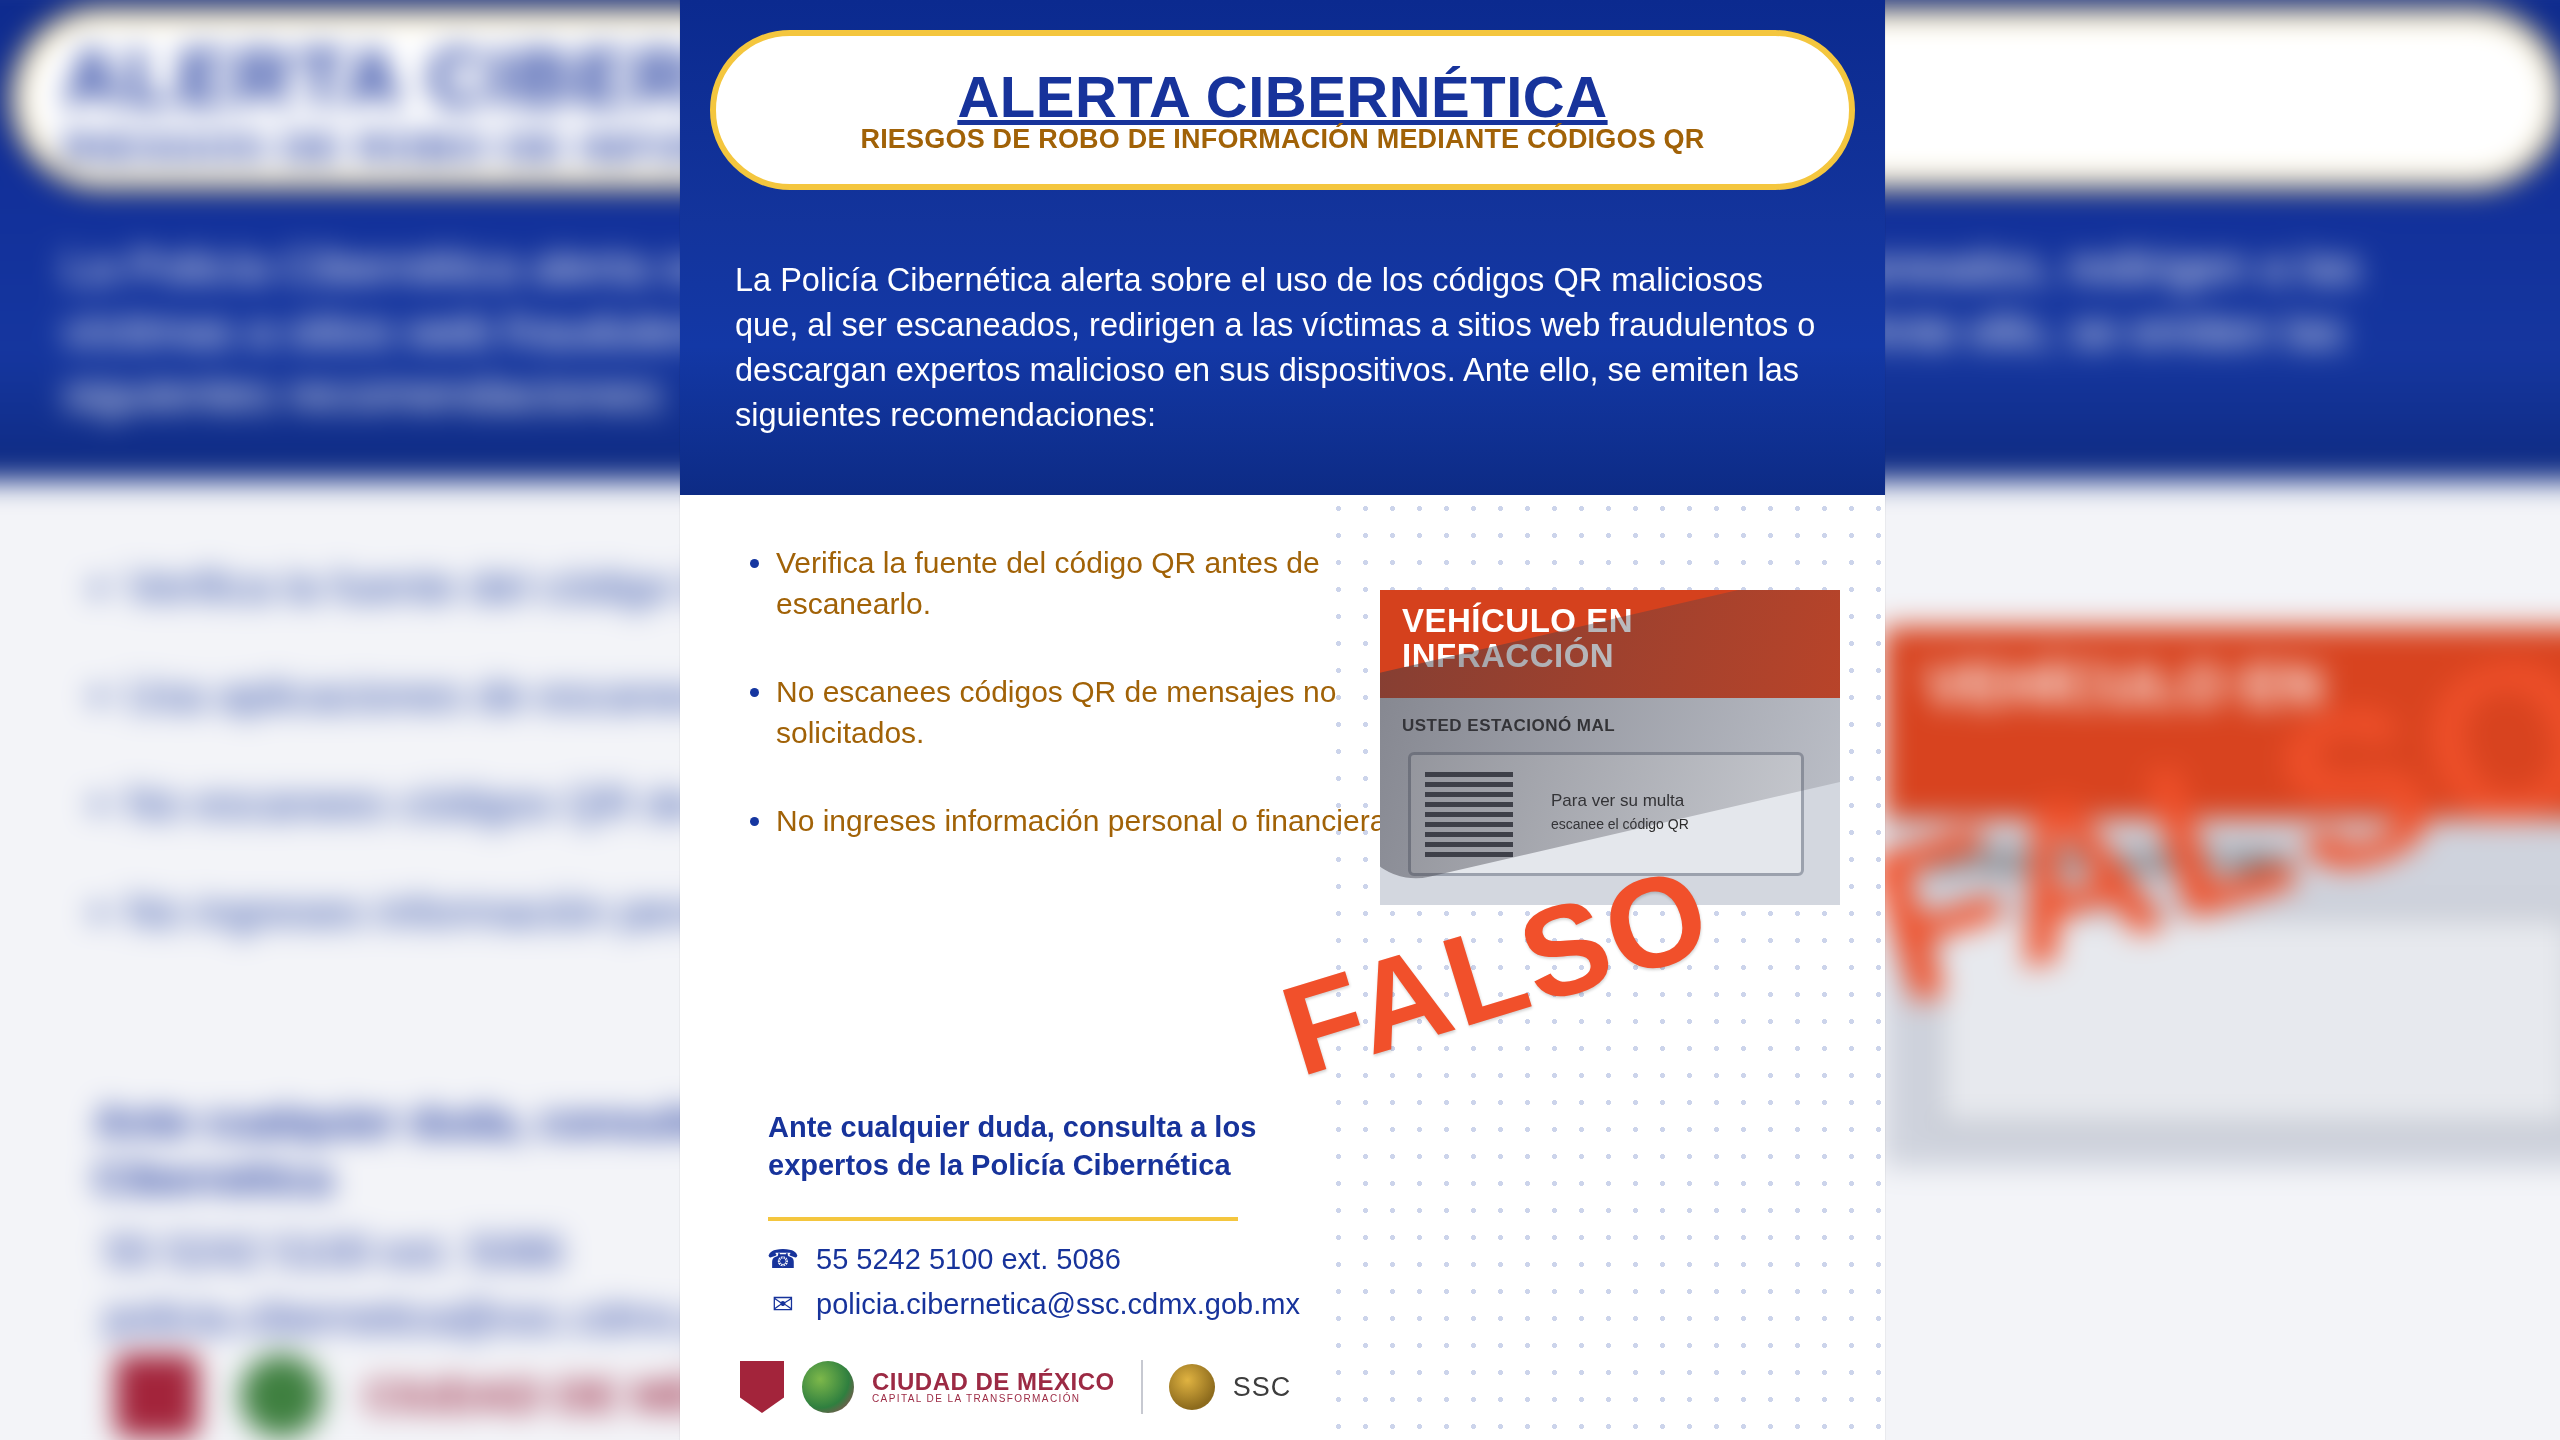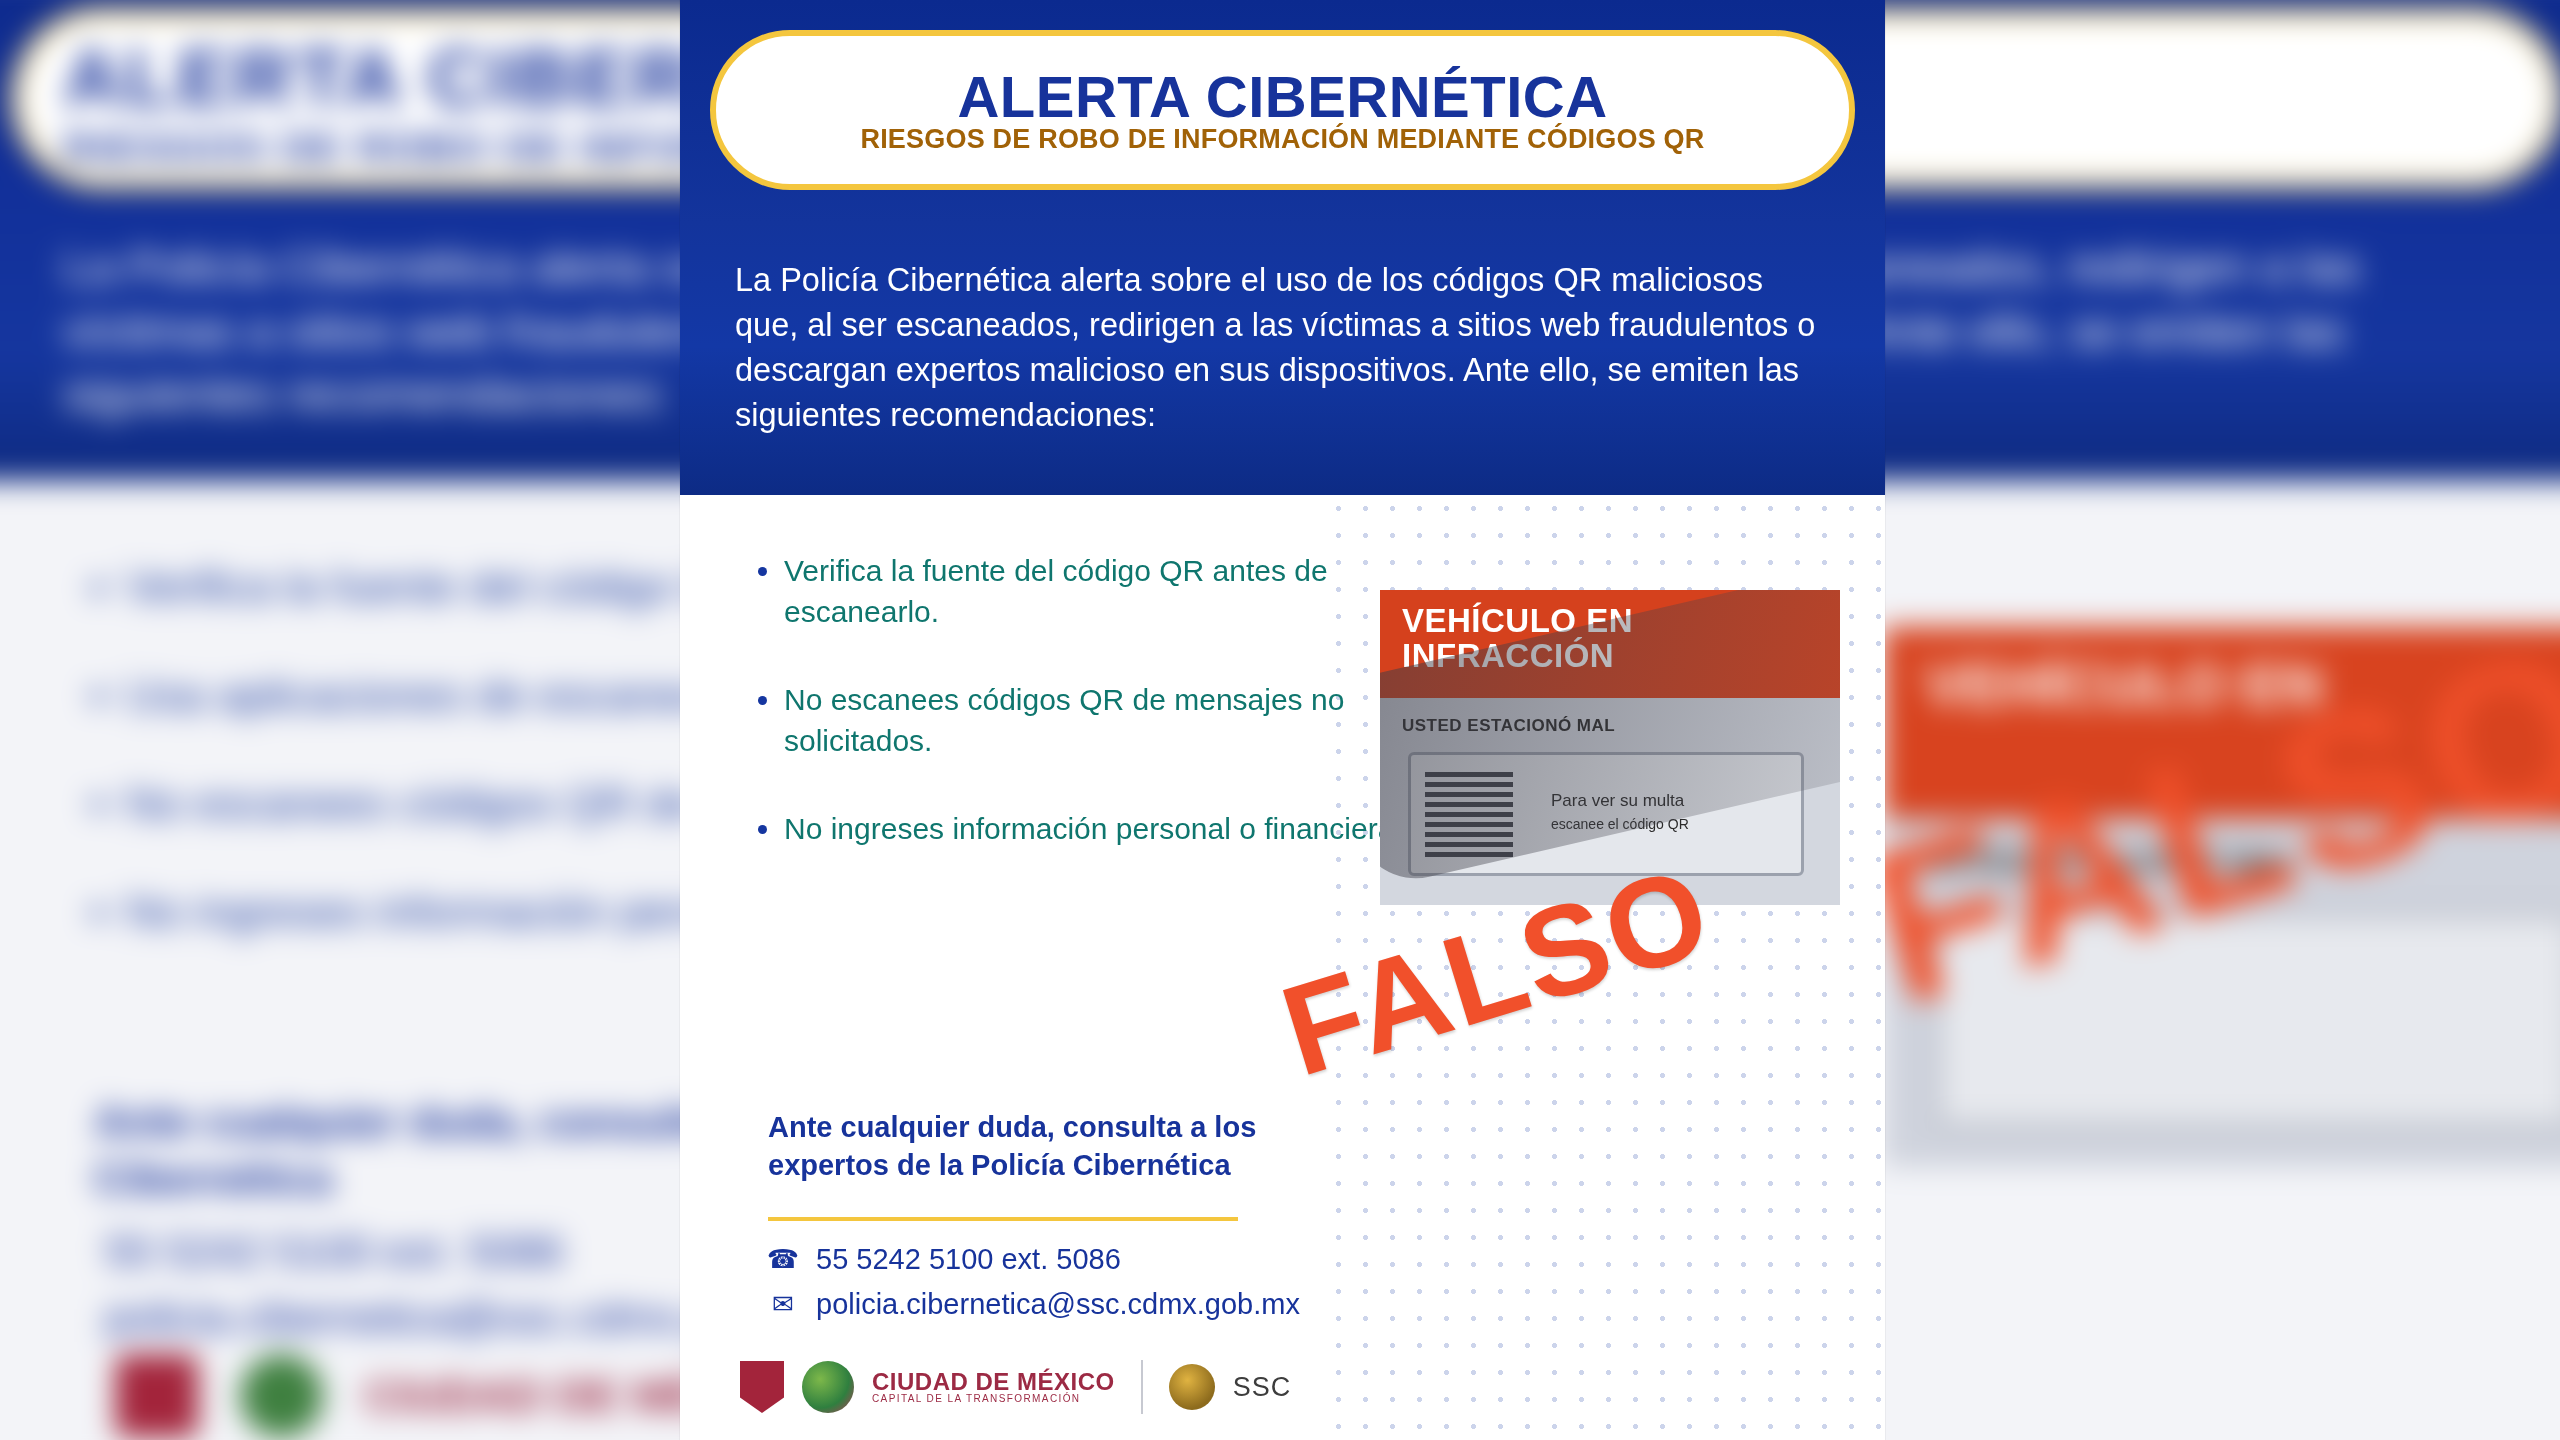--- a/index.html
+++ b/index.html
@@ -170,20 +170,21 @@
     flex-direction: column;
     align-items: center;
     justify-content: center;
   }
   .title-main {
     font-size: 58px;
     font-weight: bold;
     color: #17339b;
     letter-spacing: 0.5px;
     line-height: 1;
+    text-decoration: underline;
   }
   .title-sub {
     margin-top: 0;
     font-size: 27px;
     font-weight: bold;
     color: #a16207;
     letter-spacing: 0.2px;
     line-height: 1;
   }
   .intro {
@@ -215,24 +216,24 @@
     position: absolute;
     right: 0; top: 0;
     width: 560px; height: 945px;
     background: linear-gradient(180deg, rgba(255,255,255,0) 0%, rgba(255,255,255,0) 60%, rgba(255,255,255,0.0) 100%);
   }
 
   .bullets {
     position: absolute;
     left: 60px; top: 40px;
     width: 630px;
-    margin: 16px;
+    margin: 8px;
     padding: 0 0 0 28px;
     list-style: none;
-    color: #0f766e;
+    color: #a16207;
     font-size: 30px;
     line-height: 1.35;
   }
   .bullets li {
     position: relative;
     margin-bottom: 48px;
   }
   .bullets li::before {
     content: "";
     position: absolute;

